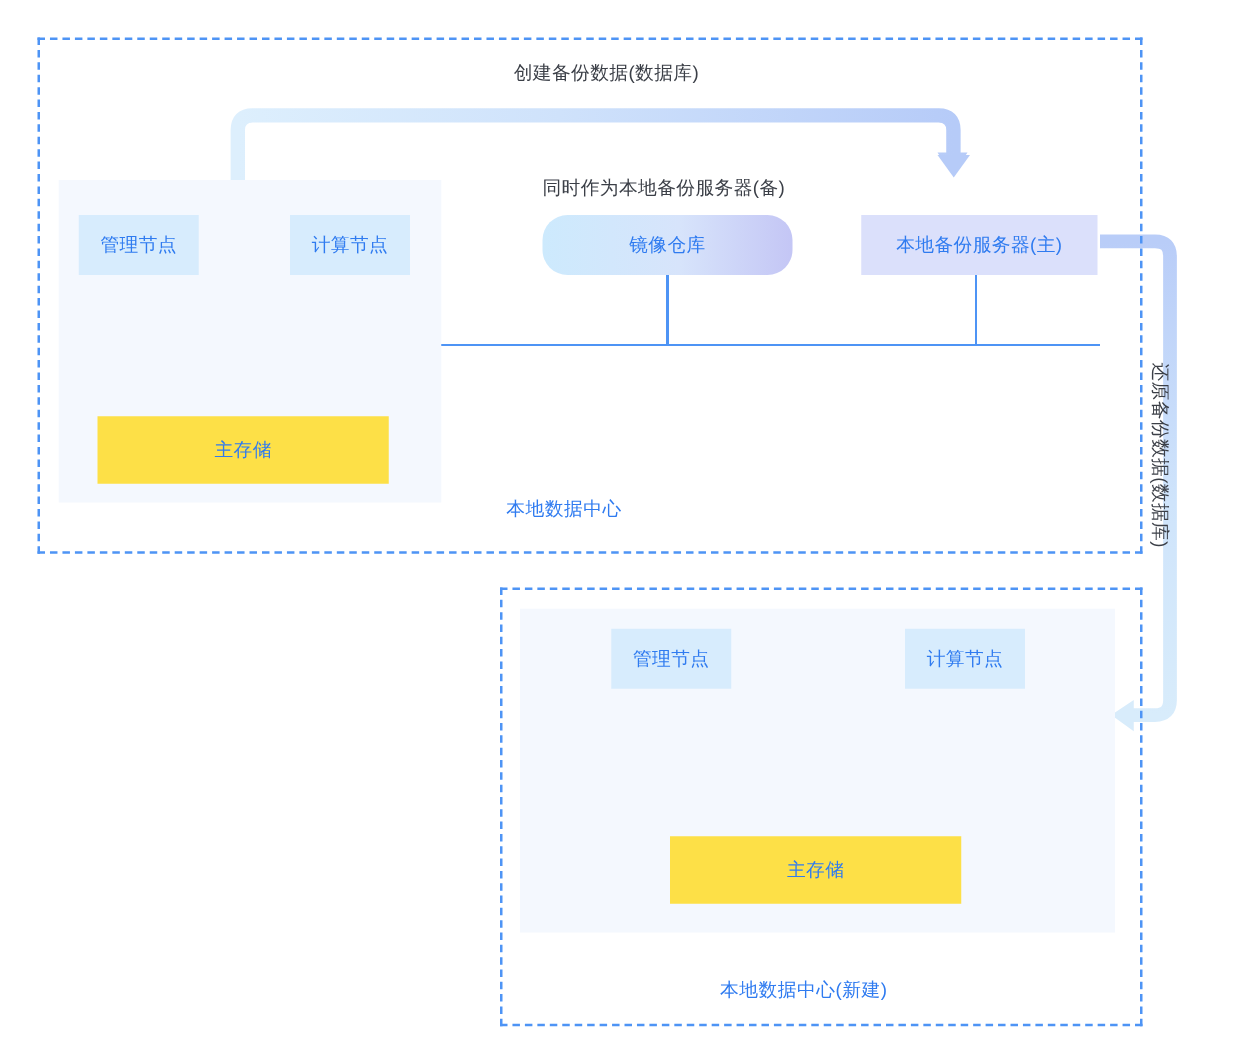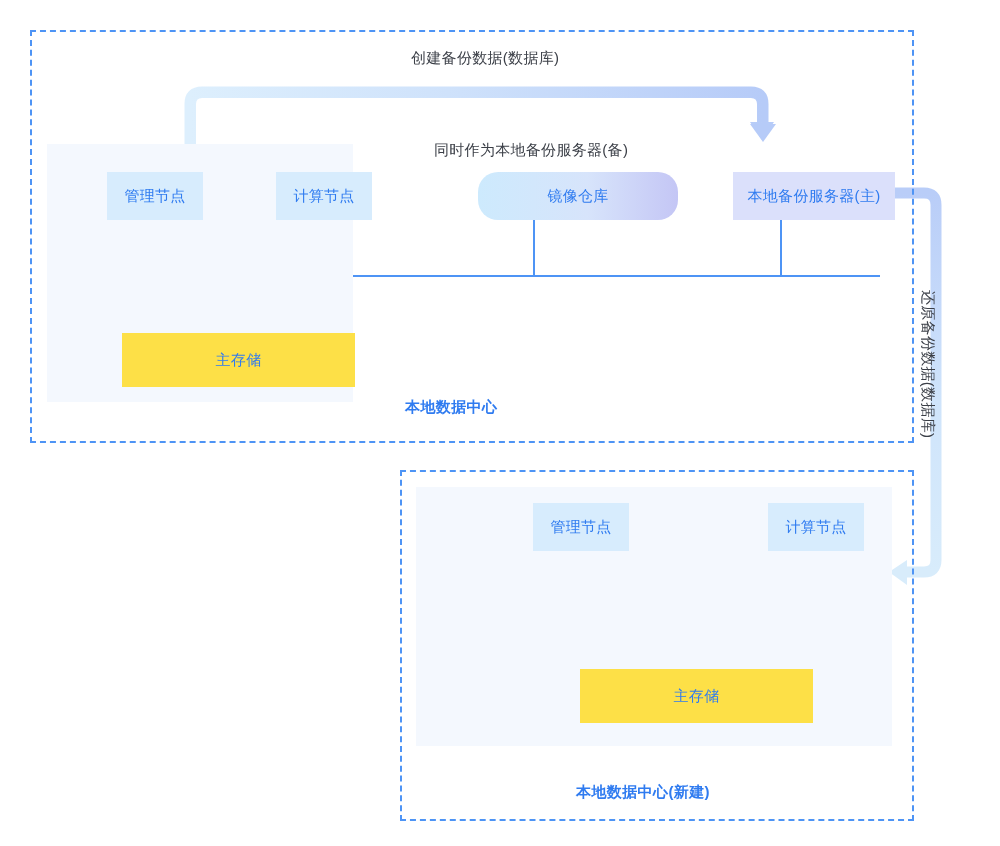--- a/index.html
+++ b/index.html
@@ -32,21 +32,20 @@
   }
   #zone-top    { left: 30px;  top: 30px;  width: 884px; height: 413px; }
   #zone-bottom { left: 400px; top: 470px; width: 514px; height: 351px; }
 
   .zone-label {
     position: absolute;
     color: #2f7bf0;
     font-size: 15px;
     white-space: nowrap;
     letter-spacing: .4px;
-    font-weight: bold;
   }
   #zone-top-label    { left: 405px; top: 398px; }
   #zone-bottom-label { left: 576px; top: 783px; }
 
   
   .panel {
     position: absolute;
     background: #f4f8fe;
     box-sizing: border-box;
   }
@@ -57,35 +56,34 @@
   .node {
     position: absolute;
     box-sizing: border-box;
     display: flex;
     align-items: center;
     justify-content: center;
     color: #2f7bf0;
     font-size: 15px;
     white-space: nowrap;
     letter-spacing: .3px;
-    margin-left: 44px;
   }
   .node.plain    { background: #d7ecfd; }
   .node.store    { background: #fde047; }
   .node.registry {
     background: linear-gradient(90deg, #cdeafd 0%, #d7e4fb 55%, #c4c6f5 100%);
     border-radius: 20px;
   }
   .node.backup   { background: #dbe0fb; }
 
   
   #n-mgmt-top  { left: 63px;  top: 172px; width: 96px;  height: 48px; }
   #n-comp-top  { left: 232px; top: 172px; width: 96px;  height: 48px; }
   #n-registry  { left: 434px; top: 172px; width: 200px; height: 48px; }
-  #n-backup    { left: 689px; top: 172px; width: 162px; height: 48px; }
+  #n-backup    { left: 689px; top: 172px; width: 189px; height: 48px; }
   #n-store-top { left: 78px;  top: 333px; width: 233px; height: 54px; }
 
   
   #n-mgmt-bot  { left: 489px; top: 503px; width: 96px;  height: 48px; }
   #n-comp-bot  { left: 724px; top: 503px; width: 96px;  height: 48px; }
   #n-store-bot { left: 536px; top: 669px; width: 233px; height: 54px; }
 
   
   .flow-label {
     position: absolute;

